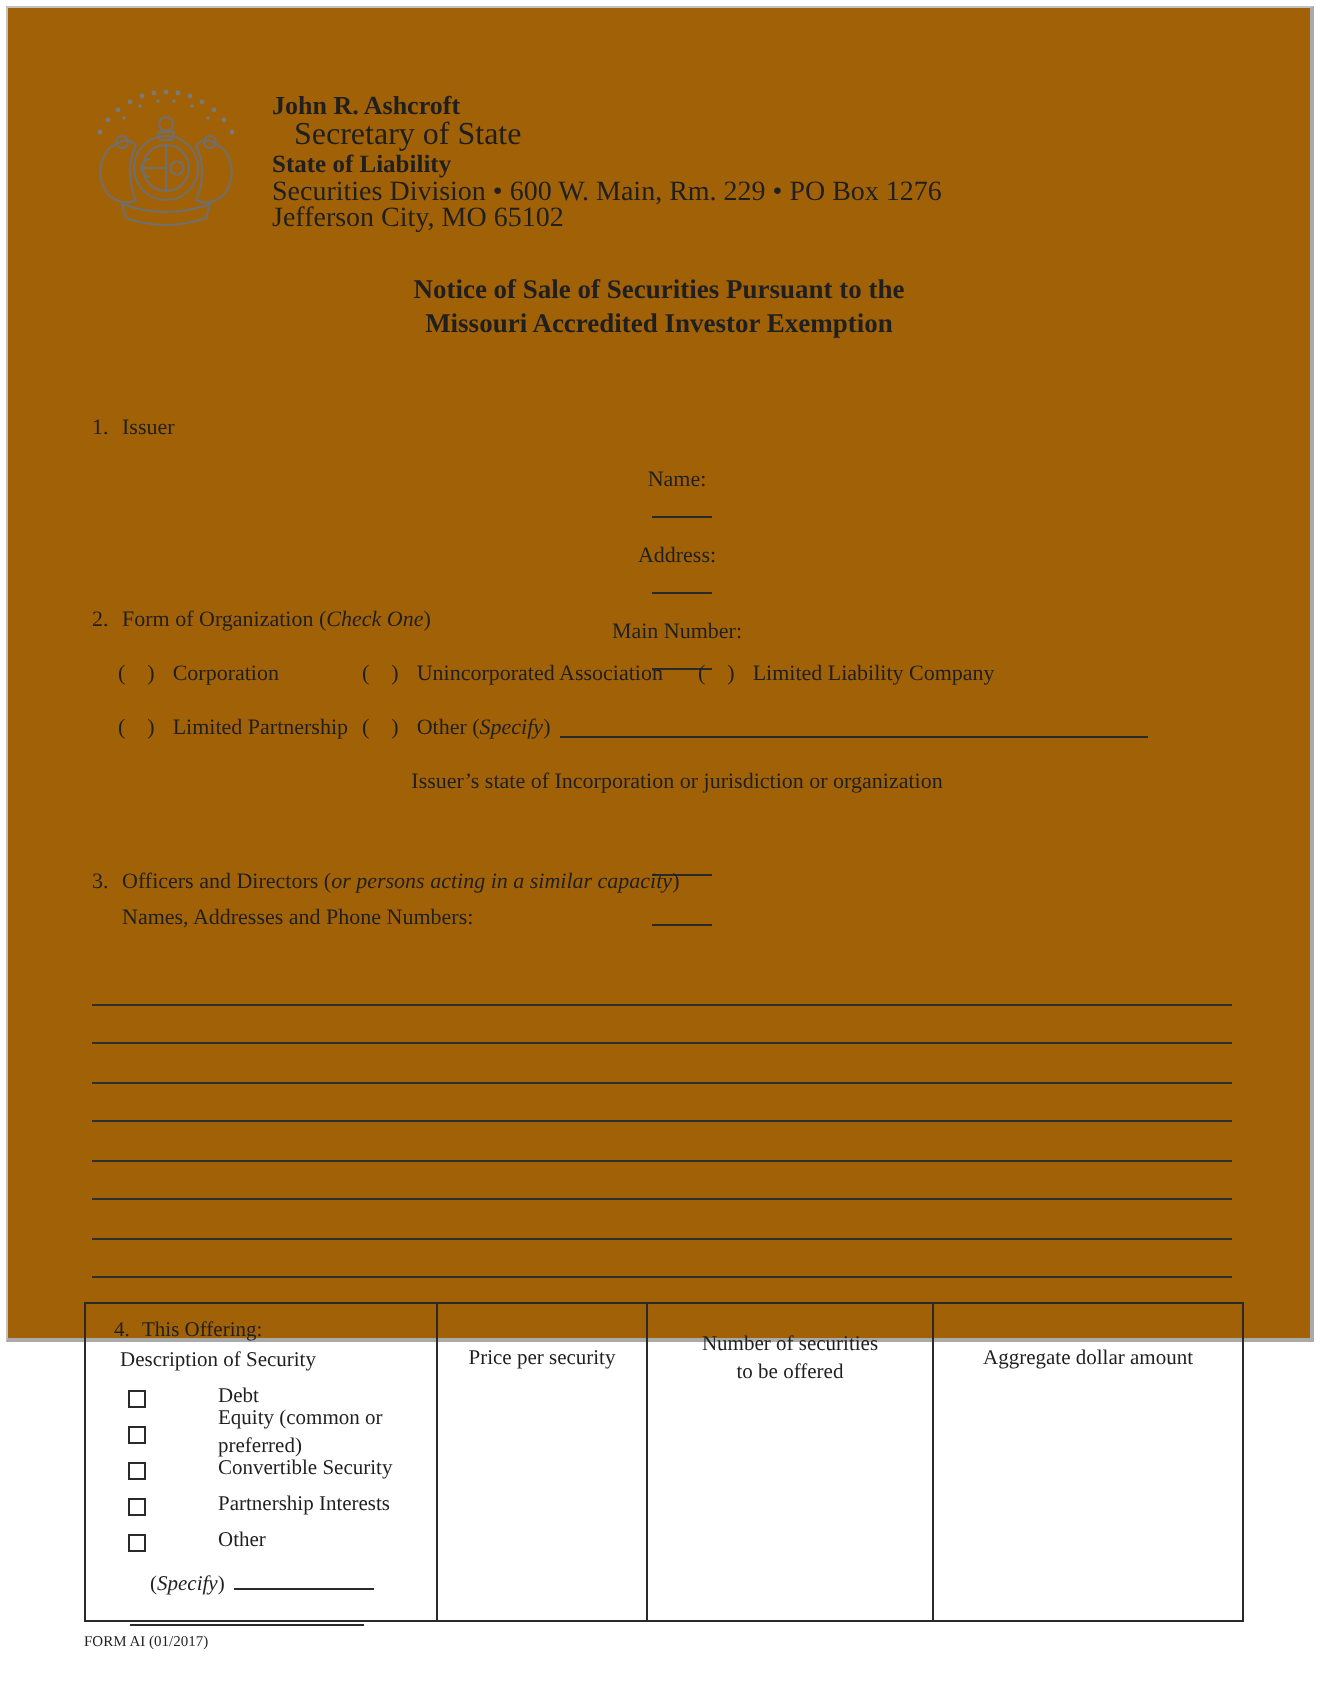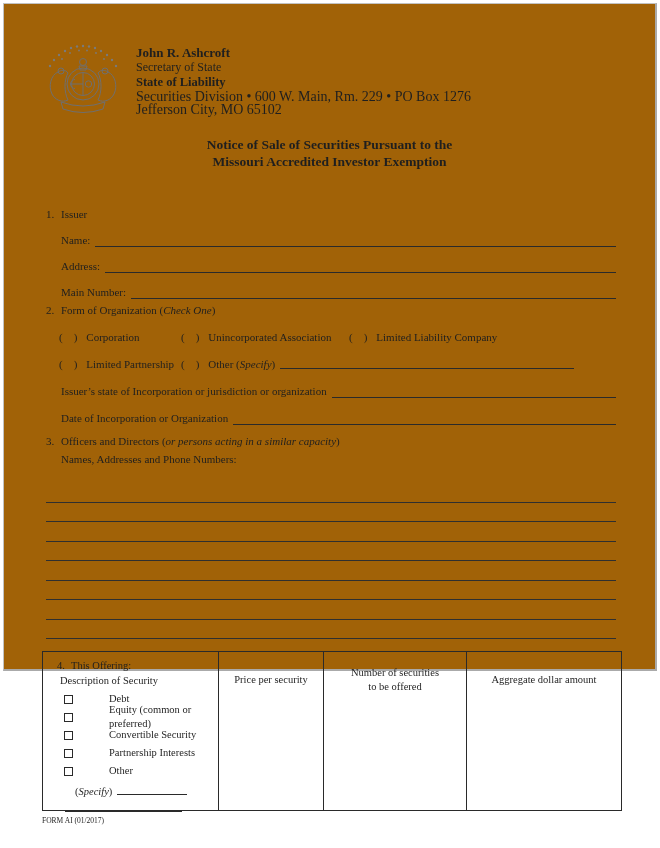--- a/index.html
+++ b/index.html
@@ -17,50 +17,50 @@
     border: 1px solid #c2c2c2;
     border-right: 2px solid #aaaaaa;
     border-bottom: 2px solid #aaaaaa;
   }
 
   
   .header-block { position: absolute; top: 36px; left: 38px; display: flex; gap: 12px; }
   .seal { width: 82px; height: 80px; flex: 0 0 auto; }
   .header-text { padding-top: 5px; }
   .h-name  { font-size: 13px; font-weight: bold; line-height: 15px; }
-  .h-title { font-size: 12px; line-height: 15px; }
+  .h-title { font-size: 16px; line-height: 15px; margin-left: 11px; }
   .h-state { font-size: 12.5px; font-weight: bold; line-height: 15px; }
   .h-addr  { font-size: 14px; line-height: 13px; }
 
   
   .title-block { position: absolute; top: 132px; left: 0; width: 100%; text-align: center; }
   .title-line { font-size: 13.5px; font-weight: bold; line-height: 17px; }
 
   
   .section { position: absolute; left: 42px; right: 39px; font-size: 11px; line-height: 14px; }
   .sec-heading { display: flex; }
   .sec-num { width: 15px; flex: 0 0 auto; }
   .it { font-style: italic; }
-  .field-row { display: flex; align-items: flex-end; margin-left: 15px; }
+  .field-row { display: flex; align-items: center; margin-left: 15px; flex-direction: column; }
   .field-row .lbl { flex: 0 0 auto; }
   .fill-line { flex: 1 1 auto; border-bottom: 1px solid #2a2a2a; height: 12px; margin-left: 5px; min-width: 30px; }
 
   
   .sec1 { top: 203px; }
   .sec1 .field-row { margin-top: 12px; }
 
   
   .sec2 { top: 299px; }
   .opt-row { display: flex; margin-left: 13px; margin-top: 13px; }
   .paren-opt { display: flex; }
   .paren-opt .paren { margin-right: 9px; }
   .opt-w1 { width: 122px; flex: 0 0 auto; }
   .opt-w2 { width: 168px; flex: 0 0 auto; }
   .opt-row2 { width: 515px; }
-  .sec2 .field-row { margin-top: 13px; margin-left: 15px; }
+  .sec2 .field-row { margin-top: 13px; margin-left: 15px; gap: 28px; }
 
   
   .sec3 { top: 430px; }
   .sec3 .subheading { margin-left: 15px; margin-top: 4px; }
   .rule-lines { margin-top: 17px; }
   .rule-line { height: 19.5px; border-bottom: 1px solid #2f2f2f; }
 
   
   .offering-table {
     position: absolute; top: 647px; left: 38px;
@@ -198,21 +198,20 @@
         <span class="paren">(  )</span>
         <span><span>Other (</span><span class="it">Specify</span><span>)</span></span>
       </span>
       <span class="fill-line"></span>
     </div>
     <div class="field-row">
       <span class="lbl">Issuer’s state of Incorporation or jurisdiction or organization</span>
       <span class="fill-line"></span>
     </div>
     <div class="field-row">
-      <span class="lbl">Date of Incorporation or Organization</span>
       <span class="fill-line"></span>
     </div>
   </div>
 
   <div class="section sec3">
     <div class="sec-heading">
       <span class="sec-num">3.</span>
       <span><span>Officers and Directors (</span><span class="it">or persons acting in a similar capacity</span><span>)</span></span>
     </div>
     <div class="subheading">Names, Addresses and Phone Numbers:</div>

